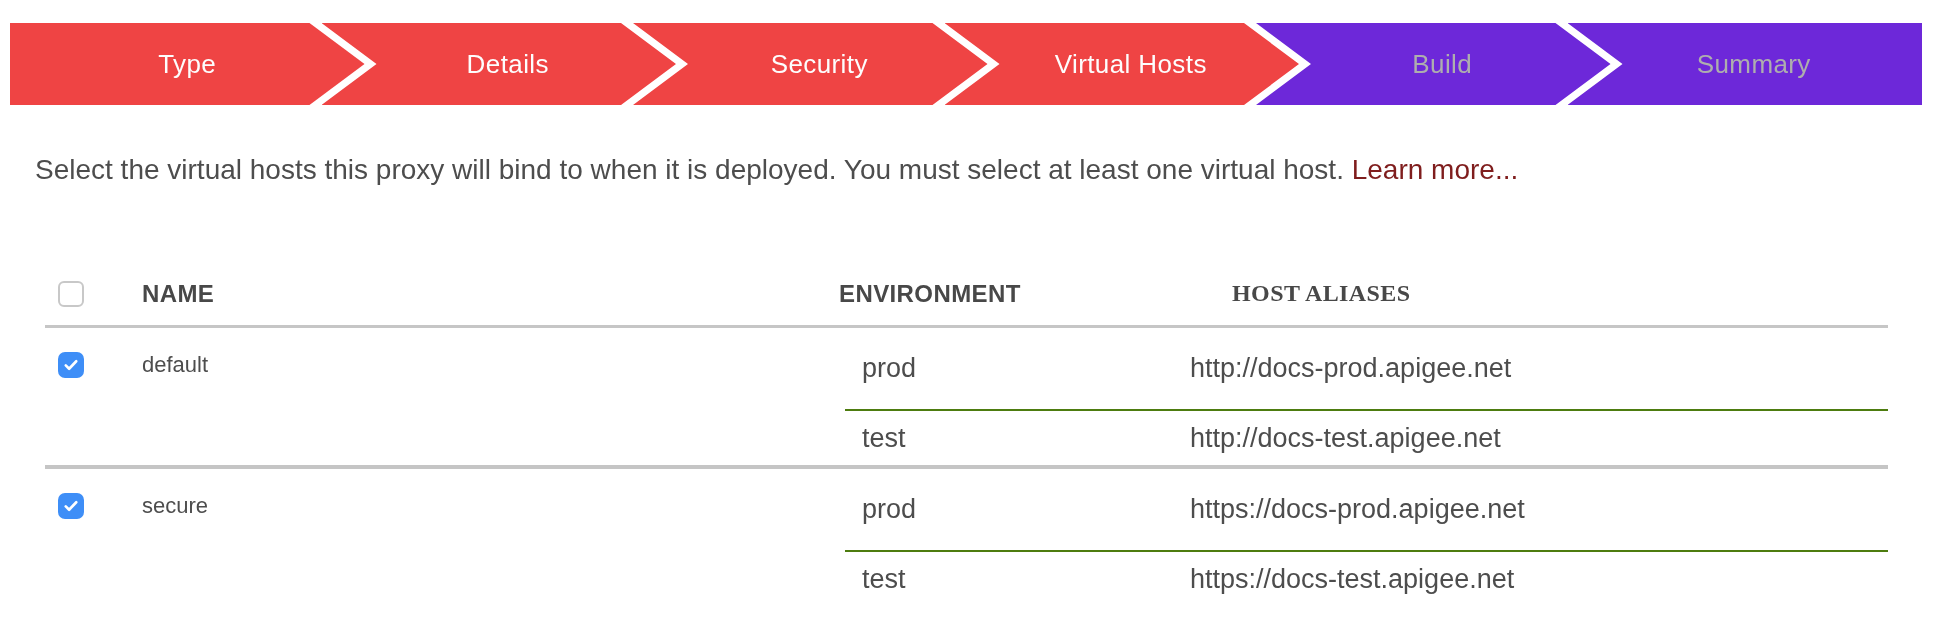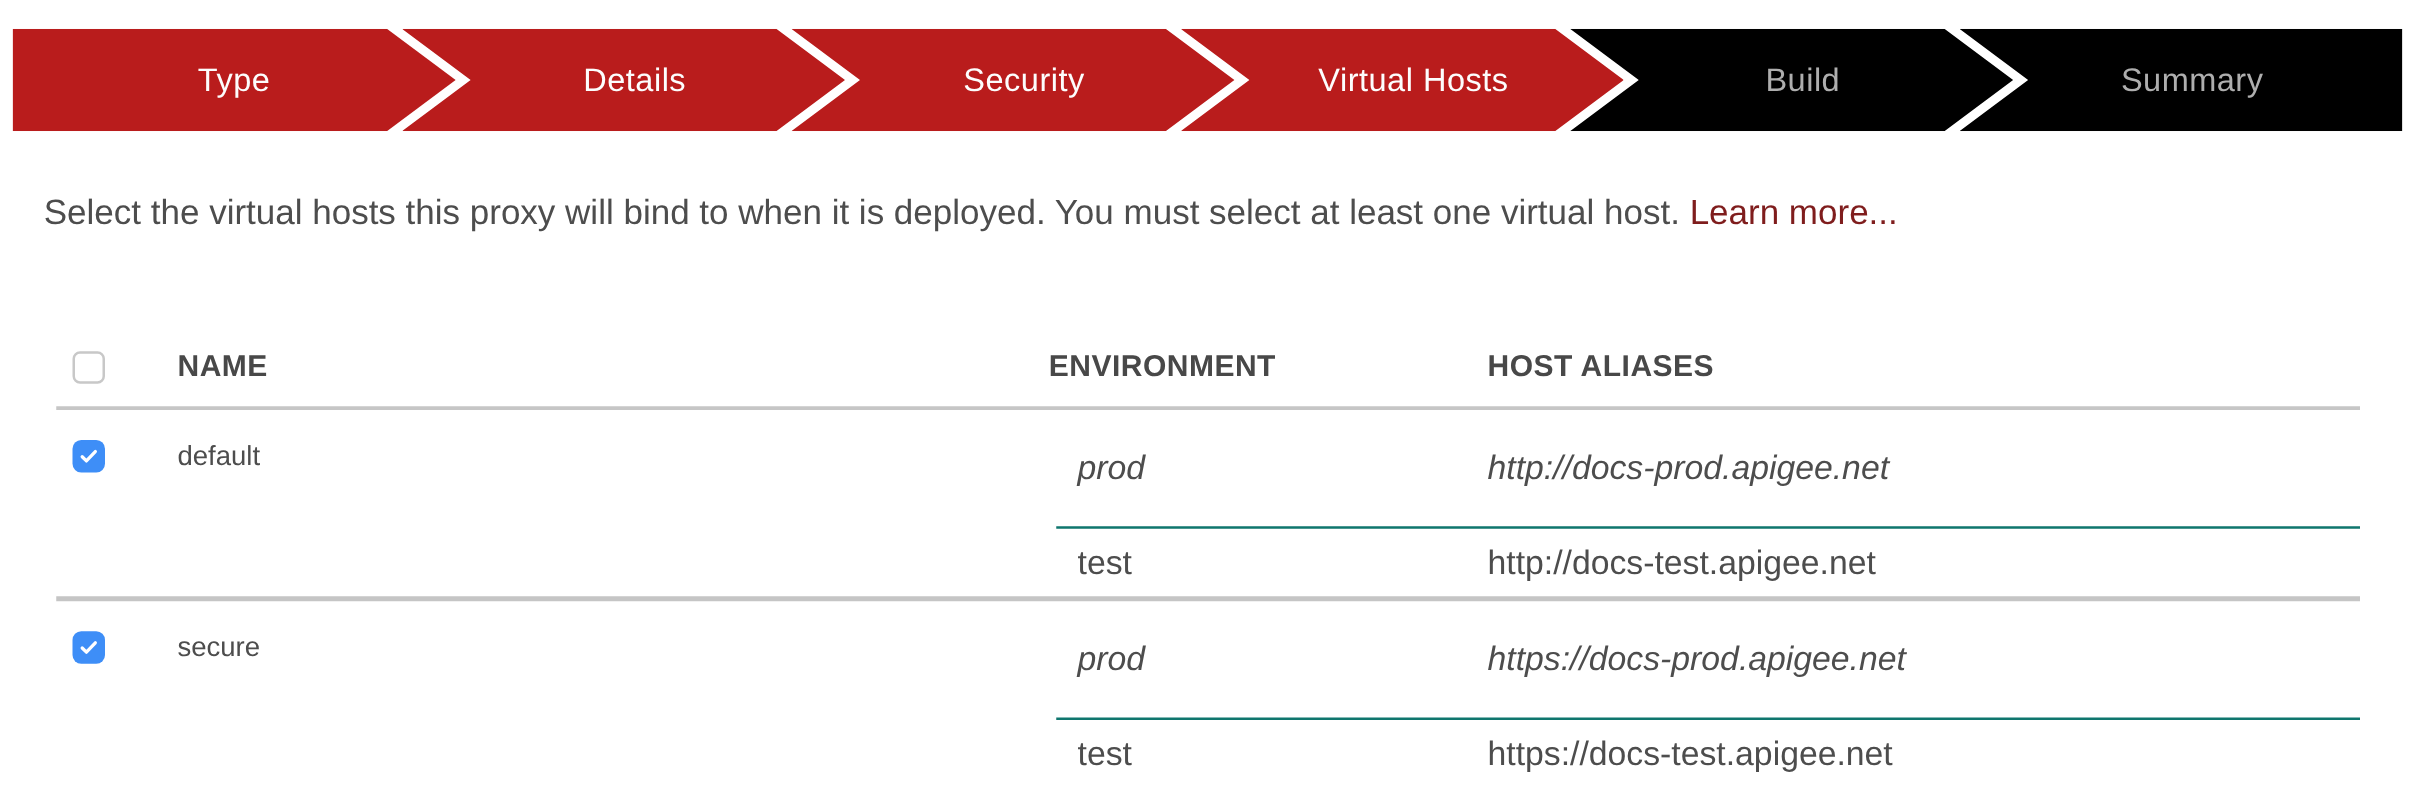--- a/index.html
+++ b/index.html
@@ -5,59 +5,59 @@
   * { margin:0; padding:0; box-sizing:border-box; }
   html,body { width:1949px; height:628px; background:#ffffff; overflow:hidden;
               font-family:"Liberation Sans","DejaVu Sans",sans-serif; }
 
   
   .stepper { position:absolute; left:10px; top:23px; width:1912px; height:82px;
              display:flex; }
   .step { flex:1; display:flex; align-items:center; justify-content:center;
           font-size:26px; letter-spacing:0.4px; position:relative; }
   .step + .step { margin-left:-43px; }
-  .step--done { background:#b91c1c; color:#fdfdfd; }
-  .step--upcoming { background:#000000; color:#aeaeae; }
+  .step--done { background:#ef4444; color:#fdfdfd; }
+  .step--upcoming { background:#6d28d9; color:#aeaeae; }
   .step--first { clip-path:polygon(0 0, calc(100% - 55px) 0, 100% 50%, calc(100% - 55px) 100%, 0 100%); }
   .step--mid   { clip-path:polygon(0 0, calc(100% - 55px) 0, 100% 50%, calc(100% - 55px) 100%, 0 100%, 55px 50%); }
   .step--last  { clip-path:polygon(0 0, 100% 0, 100% 100%, 0 100%, 55px 50%); }
   .step--mid .step-label, .step--last .step-label { padding-left:18px; }
 
   
   .instructions { position:absolute; left:35px; top:150px; width:1880px;
                   font-size:28px; color:#4d4d4d; line-height:40px; }
   .learn-more { color:#7f1d1d; cursor:pointer; text-decoration:none; }
 
   
   .vh-table { position:absolute; left:45px; top:262px; width:1843px; }
   .thead { position:relative; height:66px; display:flex; align-items:center;
            border-bottom:3px solid #c6c6c6; }
   .col-head { font-size:24px; font-weight:bold; color:#484848; letter-spacing:0.4px; }
   .head-name { position:absolute; left:97px; }
   .head-env  { position:absolute; left:794px; }
-  .head-host { position:absolute; left:1145px; }
+  .head-host { position:absolute; left:1187px;font-family:Liberation Serif, serif; }
 
   .checkbox { width:26px; height:26px; border-radius:6px; flex:0 0 auto;
               background:#ffffff; border:2px solid #c8c8c8; cursor:pointer;
               display:flex; align-items:center; justify-content:center; }
   .checkbox.checked { background:#3e8ef7; border:none; border-radius:7px; }
   .checkbox svg { width:18px; height:18px; display:none; }
   .checkbox.checked svg { display:block; }
   .thead .checkbox { position:absolute; left:13px; }
 
   .group-row { display:flex; }
   .group-row--bordered { border-bottom:4px solid #c5c5c5; }
   .name-cell { width:800px; flex:0 0 auto; height:74px; display:flex;
                align-items:center; padding-left:13px; }
   .name-cell .checkbox { margin-right:58px; }
   .name-label { font-size:22px; color:#4d4d4d; }
 
   .env-rows { flex:1; }
   .env-row { height:54px; display:flex; align-items:center; padding-left:17px; }
-  .env-row--bordered { border-bottom:2px solid #0f766e; height:95px;font-style:italic; }
+  .env-row--bordered { border-bottom:2px solid #4d7c0f; height:83px; }
   .env-name { width:328px; flex:0 0 auto; font-size:27px; color:#4d4d4d; }
   .host-alias { font-size:27px; color:#4d4d4d; }
 </style>
 </head>
 <body>
 
 <div class="stepper">
   <div class="step step--first step--done">
     <span class="step-label">Type</span>
   </div>

